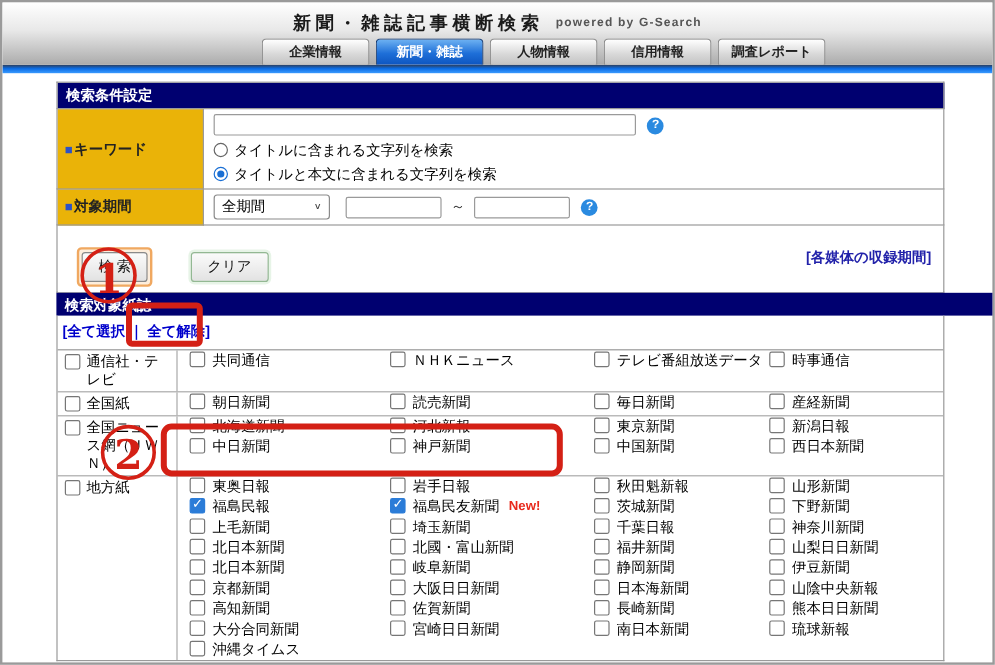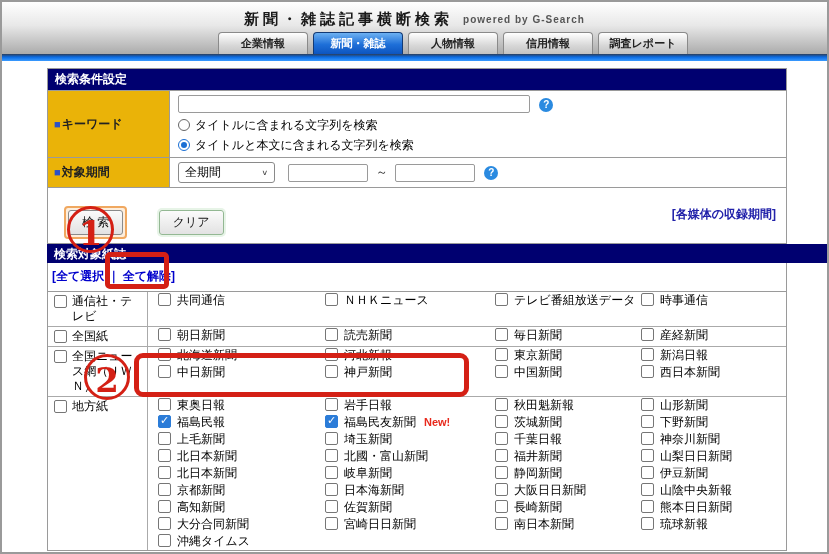--- a/index.html
+++ b/index.html
@@ -424,25 +424,25 @@
               <span>伊豆新聞</span>
             </div>
           </div>
           <div class="item-row">
             <div class="item">
               <span class="cb"></span>
               <span>京都新聞</span>
             </div>
             <div class="item">
               <span class="cb"></span>
+              <span>大阪日日新聞</span>
+            </div>
+            <div class="item">
+              <span class="cb"></span>
               <span>日本海新聞</span>
-            </div>
-            <div class="item">
-              <span class="cb"></span>
-              <span>大阪日日新聞</span>
             </div>
             <div class="item">
               <span class="cb"></span>
               <span>山陰中央新報</span>
             </div>
           </div>
           <div class="item-row">
             <div class="item">
               <span class="cb"></span>
               <span>高知新聞</span>

